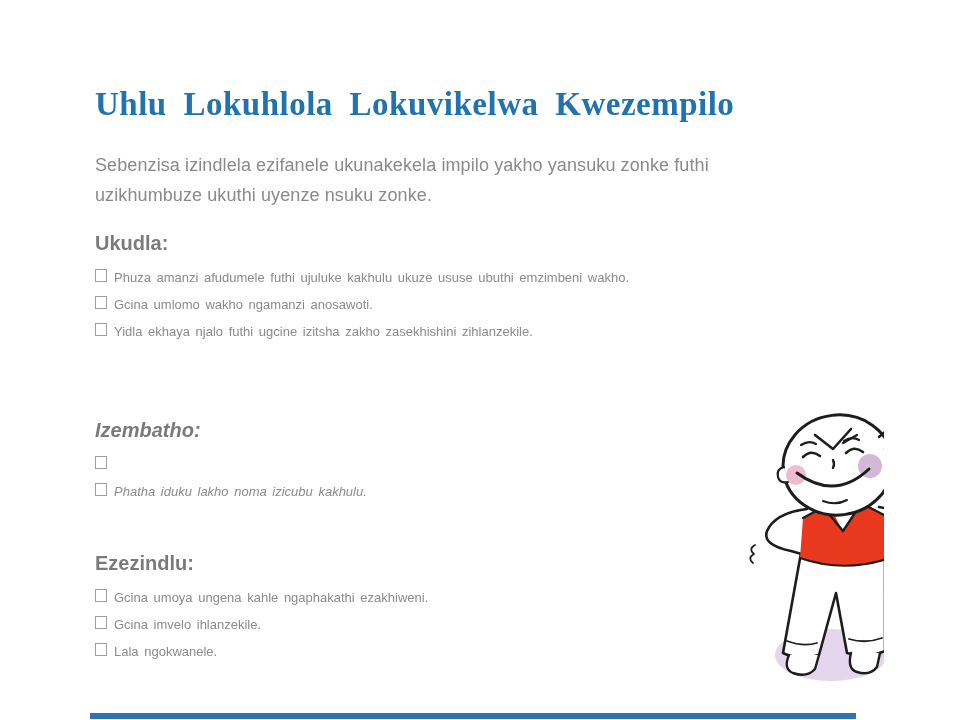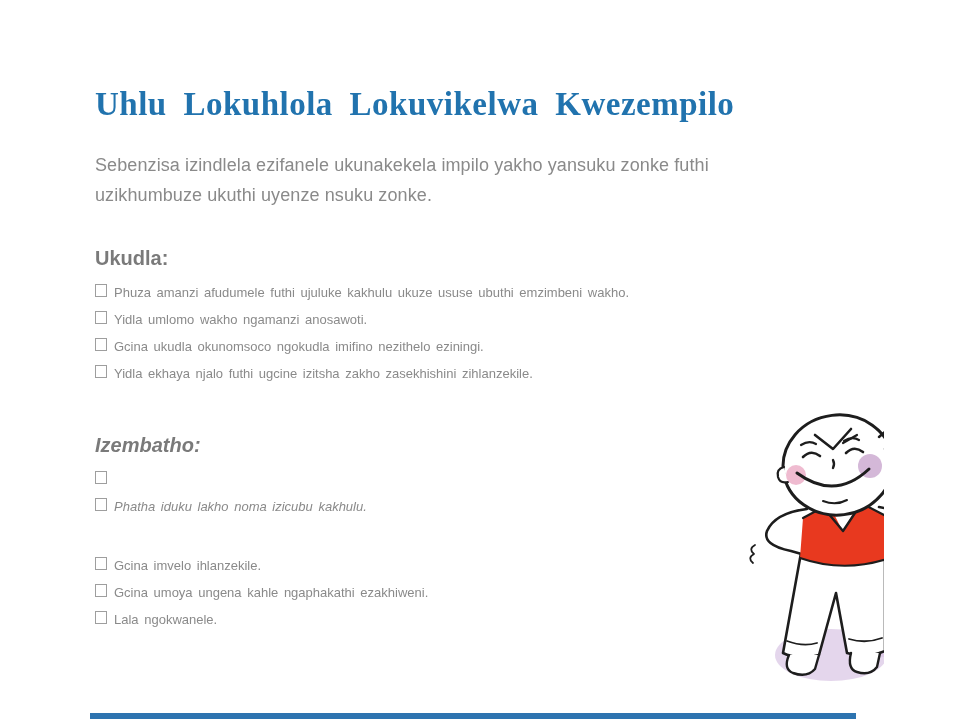--- a/index.html
+++ b/index.html
@@ -16,21 +16,21 @@
   .intro{
     position:absolute;left:95px;top:150px;width:692px;
     font-size:18px;line-height:30px;color:#8a8a8a;letter-spacing:0.1px;
   }
   .section{position:absolute;left:95px;width:692px;}
   .sec-1{top:232px;}
   .sec-2{top:419px;font-style:italic;}
   .sec-3{top:552px;}
   .sec-heading{
     font-size:20px;font-weight:bold;color:#7a7a7a;
-    margin:15px 0 9px 0;line-height:23px;
+    margin:0 0 9px 0;line-height:23px;
   }
   .item{
     font-size:13px;line-height:27px;color:#8a8a8a;
     text-align:justify;word-spacing:2px;
     padding-left:19px;text-indent:-19px;margin:0;
   }
   .item.w-narrow{width:658px;}
   .item.w-mid{width:648px;}
   .cb{
     display:inline-block;width:10px;height:11px;
@@ -46,34 +46,34 @@
 
 <div class="slide">
 
   <div class="title" style="color: rgb(33, 115, 174);">Uhlu Lokuhlola Lokuvikelwa Kwezempilo</div>
 
   <div class="intro">Sebenzisa izindlela ezifanele ukunakekela impilo yakho yansuku zonke futhi uzikhumbuze ukuthi uyenze nsuku zonke.</div>
 
   <div class="section sec-1">
     <div class="sec-heading">Ukudla:</div>
     <p class="item w-narrow"><span class="cb"></span><span>Phuza amanzi afudumele futhi ujuluke kakhulu ukuze ususe ubuthi emzimbeni wakho.</span></p>
-    <p class="item"><span class="cb"></span><span>Yidla umlomo wakho ngamanzi anosawoti.</span></p>
-    <p class="item"><span class="cb"></span><span>Gcina ukudla okunomsoco ngokudla imifino nezithelo eziningi.</span></p>
+    <p class="item"><span class="cb"></span><span>Gcina umlomo wakho ngamanzi anosawoti.</span></p>
     <p class="item"><span class="cb"></span><span>Yidla ekhaya njalo futhi ugcine izitsha zakho zasekhishini zihlanzekile.</span></p>
   </div>
 
   <div class="section sec-2">
     <div class="sec-heading">Izembatho:</div>
     <p class="item w-mid"><span class="cb"></span></p>
     <p class="item"><span class="cb"></span><span>Phatha iduku lakho noma izicubu kakhulu.</span></p>
   </div>
 
   <div class="section sec-3">
+    <div class="sec-heading">Ezezindlu:</div>
+    <p class="item"><span class="cb"></span><span>Gcina umoya ungena kahle ngaphakathi ezakhiweni.</span></p>
     <p class="item"><span class="cb"></span><span>Gcina imvelo ihlanzekile.</span></p>
-    <p class="item"><span class="cb"></span><span>Gcina umoya ungena kahle ngaphakathi ezakhiweni.</span></p>
     <p class="item"><span class="cb"></span><span>Lala ngokwanele.</span></p>
   </div>
 
   <div class="illustration">
     <svg width="207" height="297" viewBox="0 0 207 297" fill="none" stroke-linecap="round" stroke-linejoin="round">
 
       <ellipse cx="88" cy="252" rx="56" ry="26" opacity="0.65" fill="#D5C0E2"></ellipse>
       <ellipse cx="140" cy="222" rx="36" ry="32" opacity="0.55" fill="#D5C0E2"></ellipse>
 
       <path d="M126 152 q28 -26 54 -6 q20 16 12 42 q-9 28 -36 29 q-21 1 -31 -16" fill-opacity="0.85" stroke="#1d1d1d" stroke-width="2.4" fill="#C9AFD8"></path>

